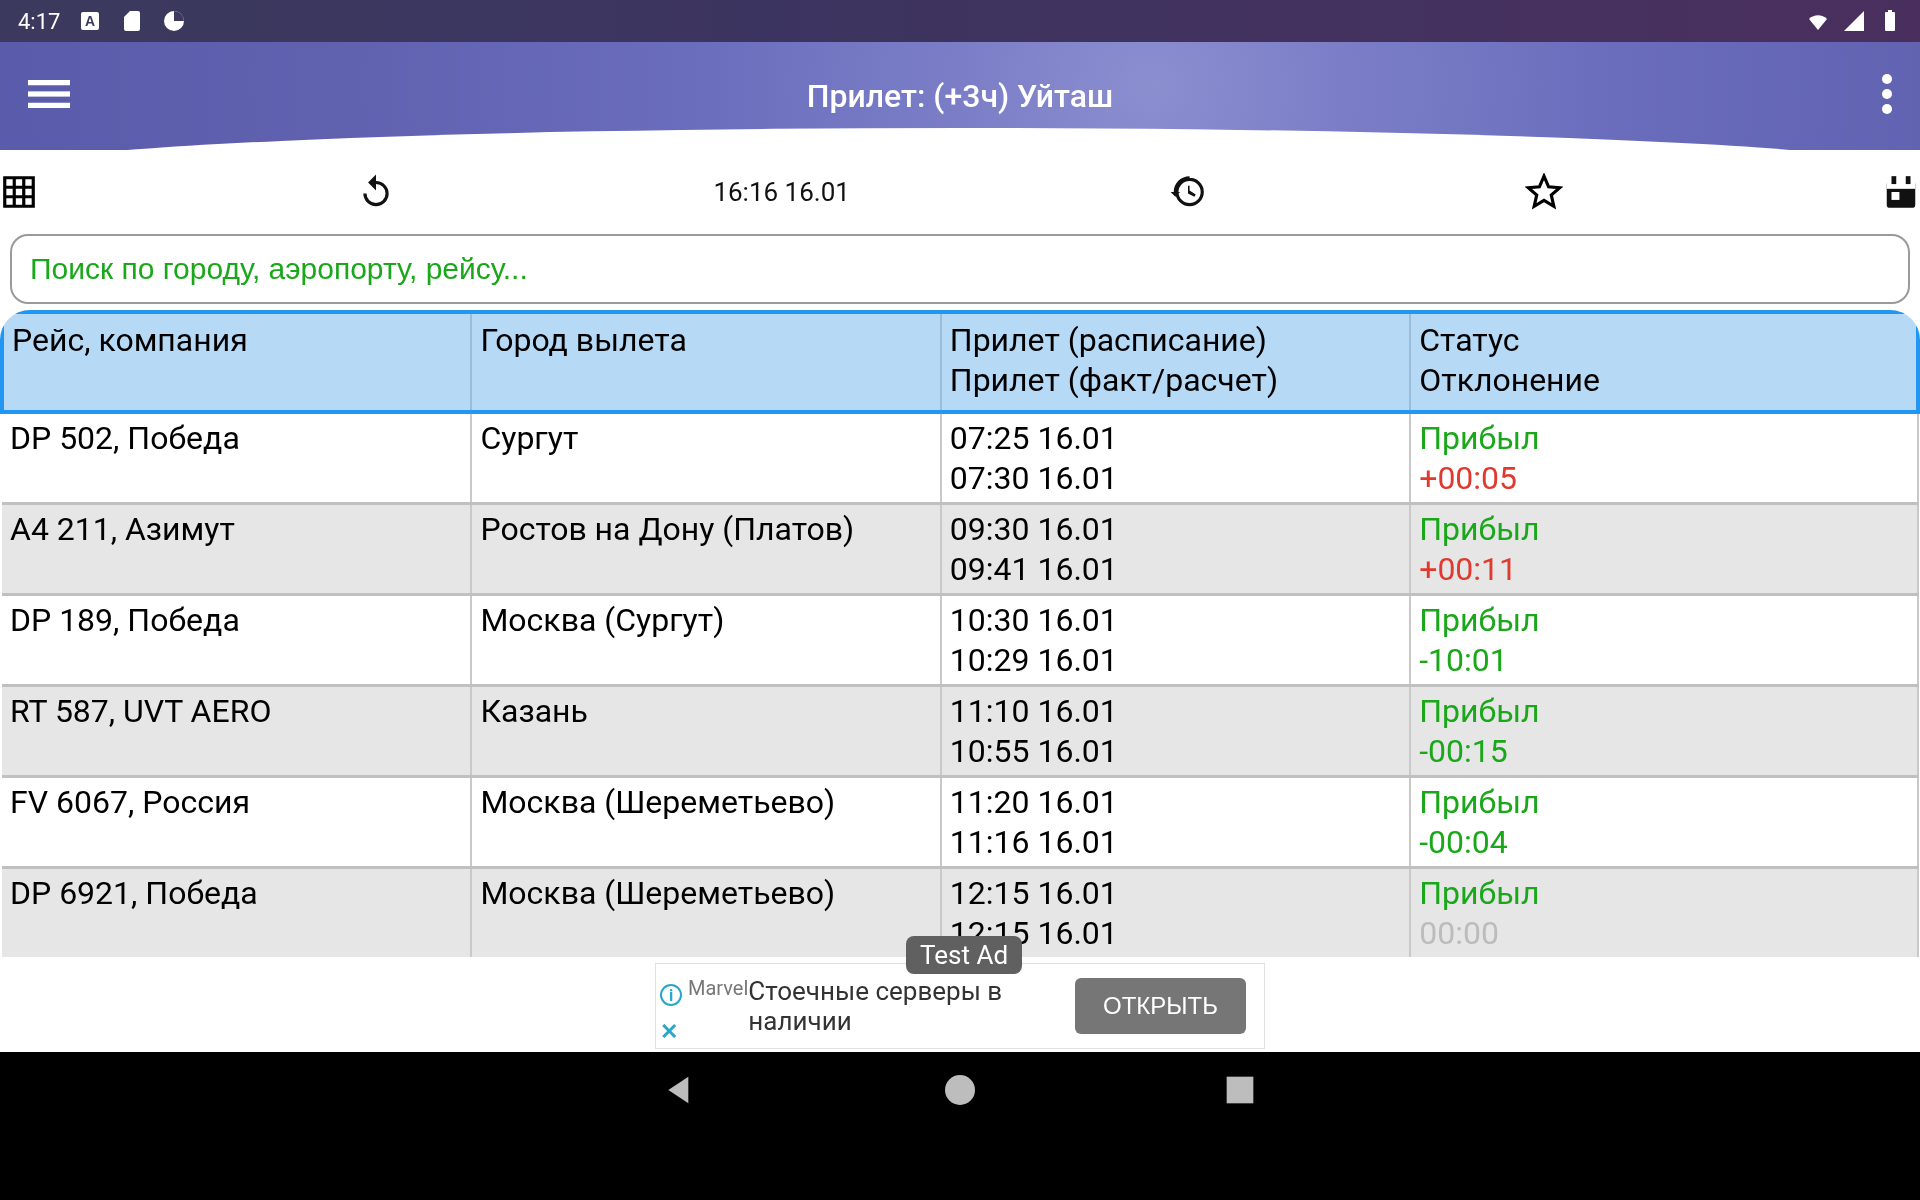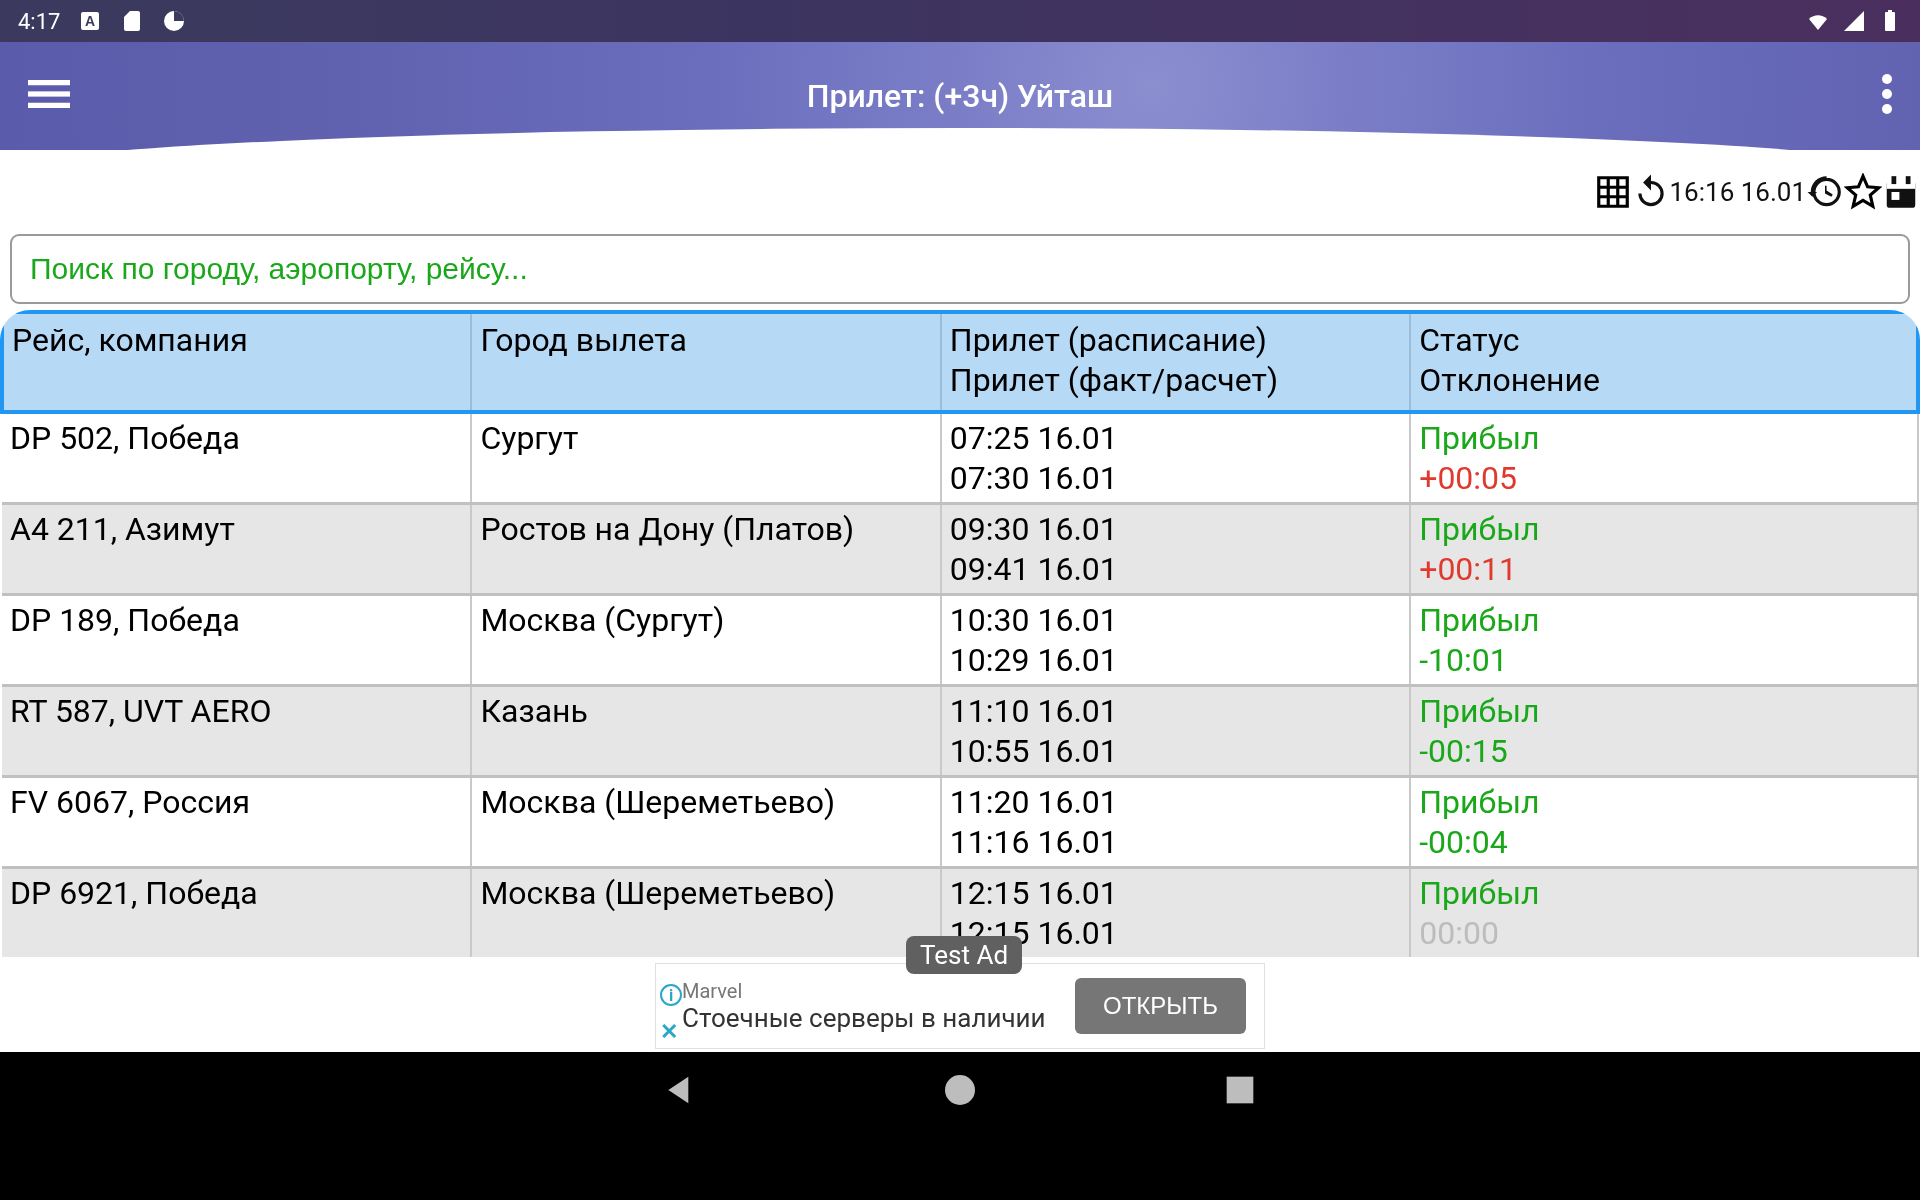--- a/index.html
+++ b/index.html
@@ -31,31 +31,31 @@
   }
   .hamburger { position: absolute; left: 28px; top: 50%; transform: translateY(-50%); cursor: pointer; }
   .hamburger svg { width: 42px; height: 42px; fill: #fff; }
   .title { font-size: 32px; font-weight: 500; }
   .kebab { position: absolute; right: 28px; top: 50%; transform: translateY(-50%); cursor: pointer; }
   .kebab svg { width: 10px; height: 40px; fill: #fff; }
 
   
   .toolbar {
     position: relative; z-index: 2;
-    height: 84px; display: flex; align-items: center; justify-content: flex-end; 
+    height: 84px; display: flex; align-items: center; justify-content: space-between; 
     background: transparent;
   }
   .tool-btn { cursor: pointer; display:flex; align-items:center; justify-content:center; }
   .tool-btn svg { width: 38px; height: 38px; fill: #111; }
   .tool-time { font-size: 26px; color: #111; }
 
   
   .search-wrap { padding: 0 10px 6px; }
   .search {
-    width: 100%; height: 70px; border: 2px solid #9a9a9a; border-radius: 9px;
+    width: 100%; height: 70px; border: 2px solid #9a9a9a; border-radius: 18px;
     font-size: 30px; padding: 0 18px; color: #1aa71a; background:#fff;
   }
   .search::placeholder { color: #1aa71a; opacity: 1; }
 
   
   .table { width: 100%; border-collapse: collapse; table-layout: fixed; }
   .table col.c1 { width: 24.5%; }
   .table col.c2 { width: 24.5%; }
   .table col.c3 { width: 24.5%; }
   .table col.c4 { width: 26.5%; }
@@ -101,21 +101,21 @@
     display: flex; align-items: center; gap: 18px; padding: 0 18px;
     position: relative; border: 1px solid #e0e0e0;
   }
   .ad-tag {
     position: absolute; top: -28px; left: 250px;
     background: #606060; color: #fff; border-radius: 8px;
     font-size: 26px; padding: 4px 14px;
   }
   .ad-info-icon { width: 22px; height: 22px; border: 2px solid #2aa7c7; color:#2aa7c7; border-radius: 50%; display:flex; align-items:center; justify-content:center; font-size:16px; font-weight:bold; position:absolute; left:4px; top:20px;}
   .ad-close { position:absolute; left:4px; bottom:4px; color:#2aa7c7; font-size:22px; font-weight:bold; }
-  .ad-text { display:flex; flex-direction:column; margin-left: 8px;}
+  .ad-text { display:flex; flex-direction:row; margin-left: 14px;}
   .ad-text .line1 { font-size: 20px; color:#777; }
   .ad-text .line2 { font-size: 26px; color:#333; }
   .ad-btn { margin-left:auto; background:#767676; color:#fff; font-size:24px; padding: 14px 28px; border:none; border-radius:6px; cursor:pointer; }
 
   
   .nav-bar { height: 80px; background: #000; display: flex; align-items: center; justify-content: center; gap: 240px; }
   .nav-btn svg { width: 40px; height: 40px; fill: #bdbdbd; }
   .nav-btn { cursor: pointer; }
 
   .letterbox { height: 68px; background:#000; }

